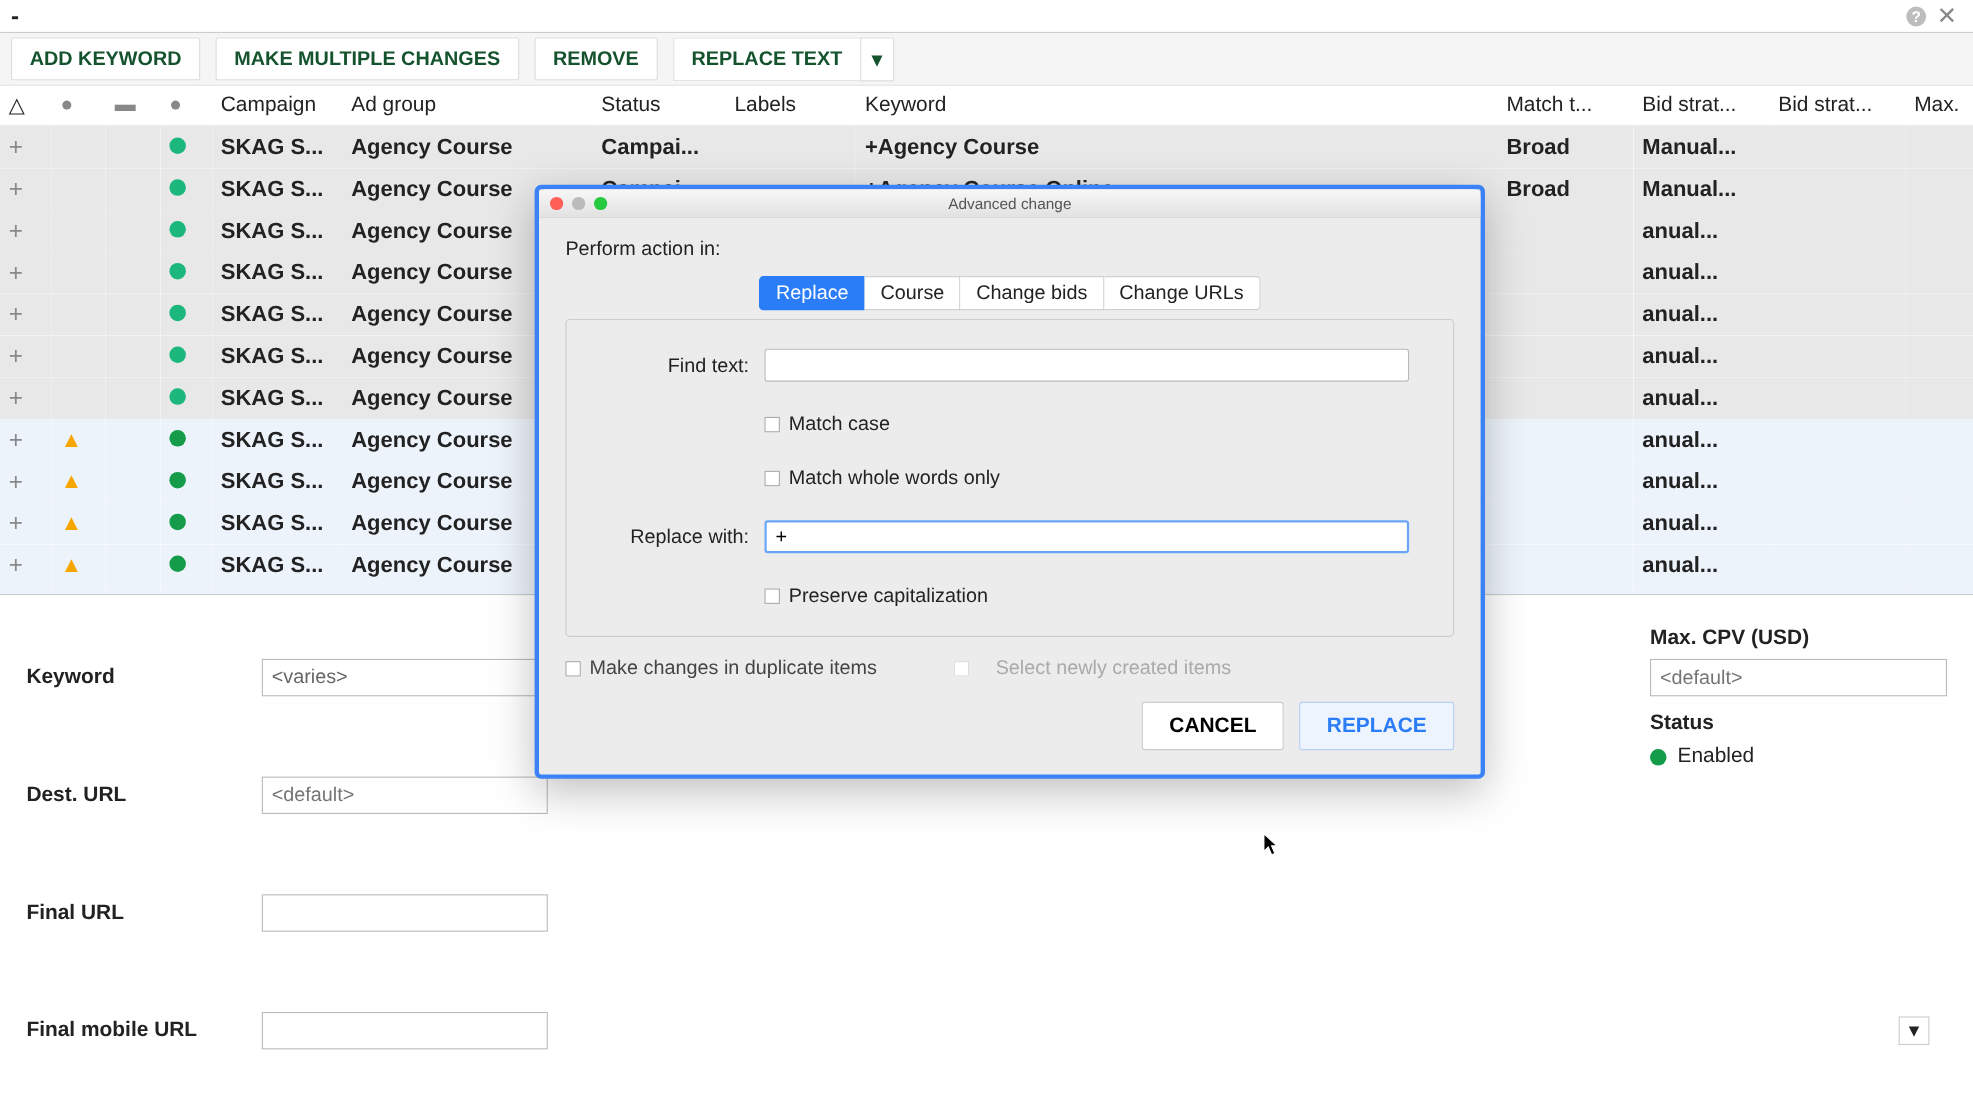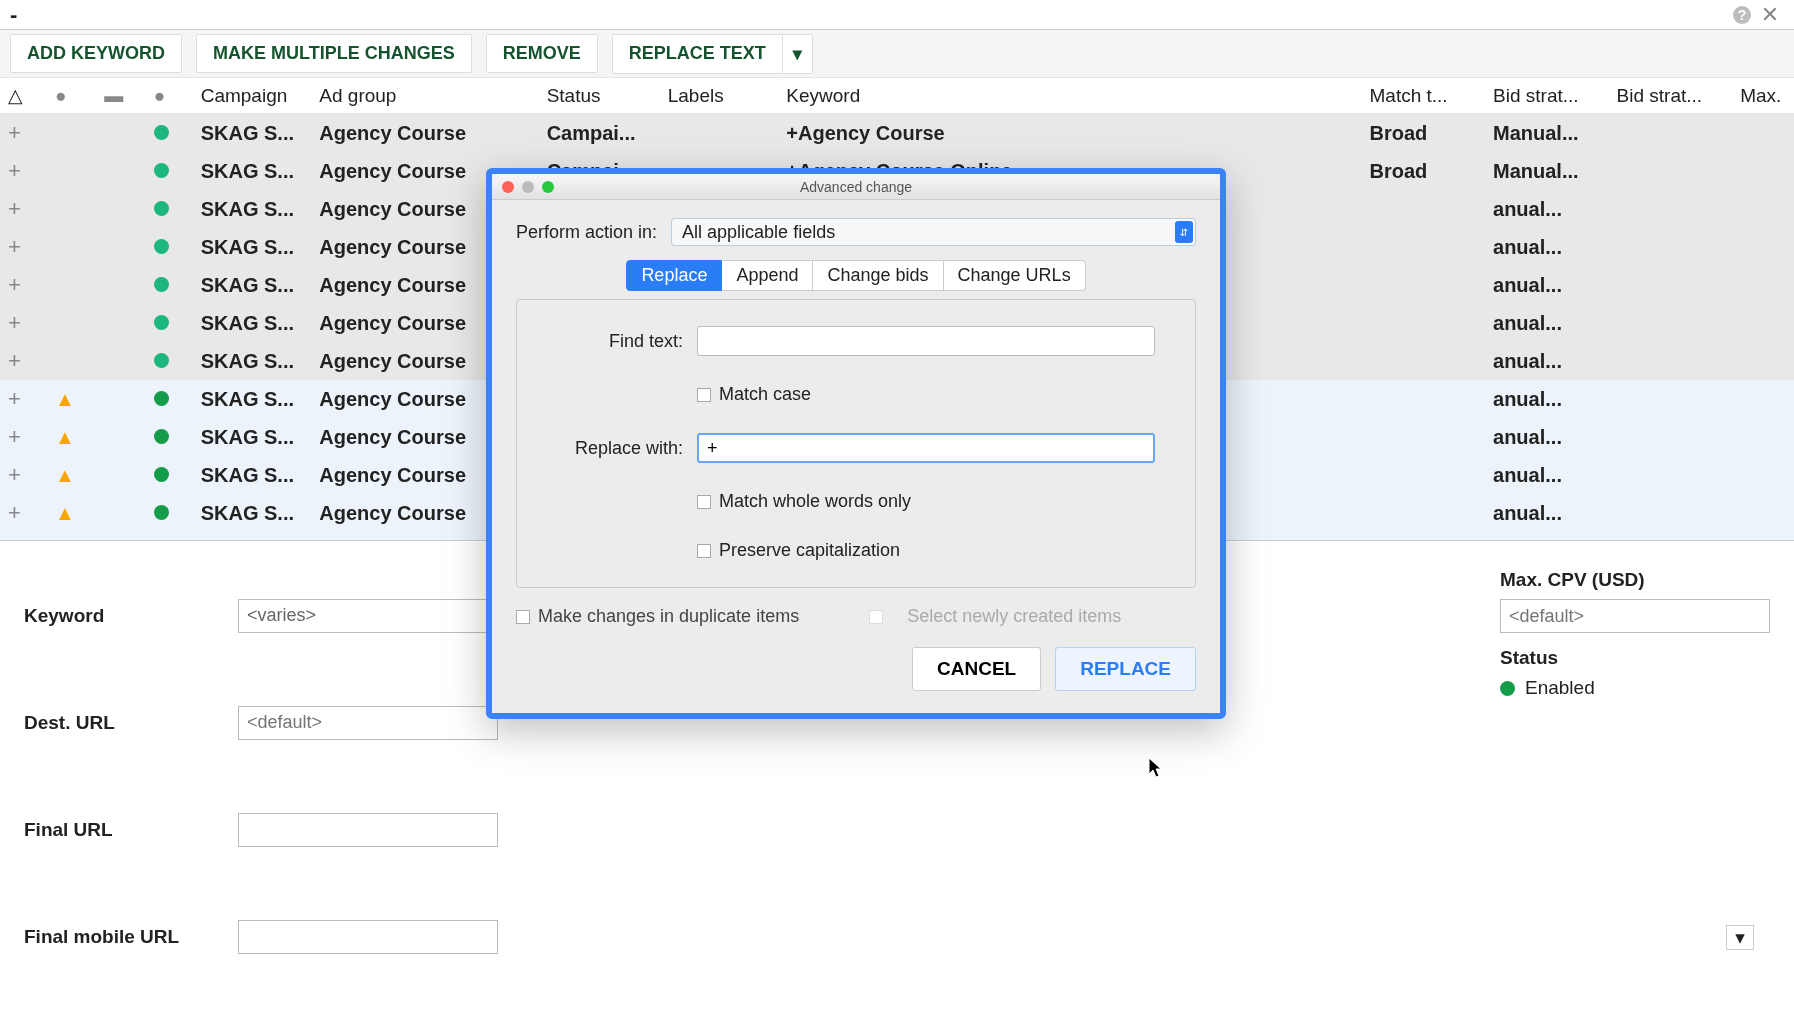--- a/index.html
+++ b/index.html
@@ -47,21 +47,21 @@
 
 
 .editpanel { position: absolute; left: 0; right: 0; bottom: 0; top: 540px; border-top: 1px solid #ccc; background: #fff; padding: 28px 24px; display: grid; grid-template-columns: 200px 260px 1fr; column-gap: 14px; row-gap: 14px; align-items: center; font-size: 19px; }
 .editpanel label { font-weight: 600; color: #222; }
 .editpanel input, .editpanel select { width: 100%; height: 34px; border: 1px solid #bbb; padding: 4px 8px; font-size: 18px; color: #666; }
 .right-col { position: absolute; right: 24px; top: 28px; width: 270px; font-size: 19px; }
 .right-col .row { display: flex; flex-direction: column; gap: 8px; margin-bottom: 14px; }
 .right-col .row.inline { flex-direction: row; align-items: center; gap: 10px; }
 .sel-wide { display: flex; gap: 6px; }
 .sel-wide .dd { width: 28px; border: 1px solid #ccc; display: flex; align-items: center; justify-content: center; }
-.modal { position: absolute; left: 486px; top: 168px; width: 740px; background: #ececec; border: 6px solid #3b82f6; border-radius: 6px; box-shadow: 0 12px 40px rgba(0,0,0,0.25); }
+.modal { position: absolute; left: 486px; top: 168px; width: 864px; background: #ececec; border: 4px solid #3b82f6; border-radius: 6px; box-shadow: 0 12px 40px rgba(0,0,0,0.25); }
 .modal-titlebar { height: 26px; display: flex; align-items: center; padding: 0 10px; font-size: 14px; color: #555; background: linear-gradient(#f7f7f7,#e2e2e2); border-radius: 6px 6px 0 0; border-bottom: 1px solid #ccc; }
 .traffic { display: flex; gap: 8px; margin-right: auto; }
 .traffic span { width: 12px; height: 12px; border-radius: 50%; display: inline-block; }
 .t-close { background: #ff5f56; }
 .t-min { background: #bbb; }
 .t-zoom { background: #27c93f; }
 .modal-title { position: absolute; left: 0; right: 0; text-align: center; pointer-events: none; }
 
 .modal-body { padding: 18px 24px 22px; font-size: 18px; }
 .mb-row { display: flex; align-items: center; gap: 14px; margin-bottom: 14px; }
@@ -376,52 +376,48 @@
     <div class="traffic">
       <span class="t-close"></span>
       <span class="t-min"></span>
       <span class="t-zoom"></span>
     </div>
     <div class="modal-title">Advanced change</div>
   </div>
   <div class="modal-body">
     <div class="mb-row">
       <label>Perform action in:</label>
-      <div class="msel">
-        <span>All applicable fields</span>
-        <span class="dd-ic">⇵</span>
-      </div>
     </div>
     <div class="segmented">
       <div class="seg active">Replace</div>
-      <div class="seg">Append</div>
+      <div class="seg">Course</div>
       <div class="seg">Change bids</div>
       <div class="seg">Change URLs</div>
     </div>
 
     <div class="inner-panel">
       <div class="form-row">
         <span class="lbl">Find text:</span>
         <input type="text" value="" style="">
       </div>
       <div class="form-row check">
         <label>
             <span class="chk"></span>
             <span>Match case</span>
           </label>
       </div>
-      <div class="form-row">
-        <span class="lbl">Replace with:</span>
-        <input type="text" class="focused" value="+" style="">
-      </div>
       <div class="form-row check">
         <label>
             <span class="chk"></span>
             <span>Match whole words only</span>
           </label>
+      </div>
+      <div class="form-row">
+        <span class="lbl">Replace with:</span>
+        <input type="text" class="focused" value="+" style="">
       </div>
       <div class="form-row check" style="margin-bottom:0">
         <label>
             <span class="chk"></span>
             <span>Preserve capitalization</span>
           </label>
       </div>
     </div>
 
     <div class="bottom-opts">

